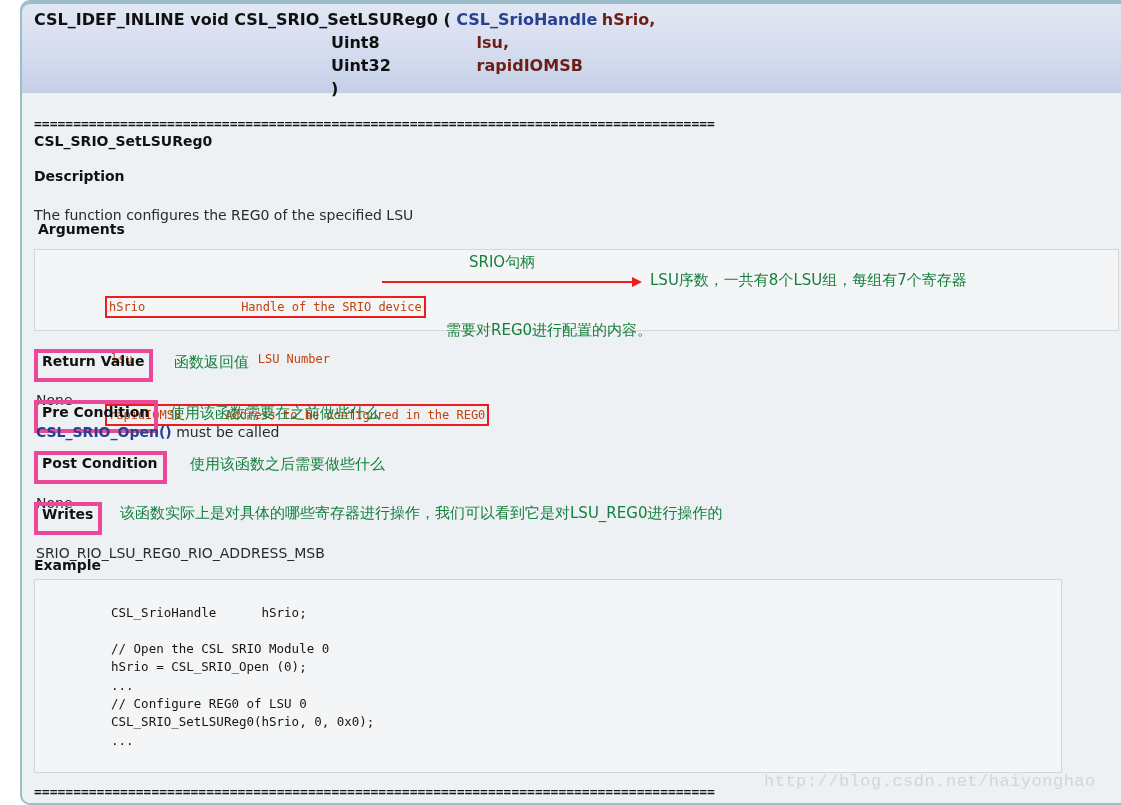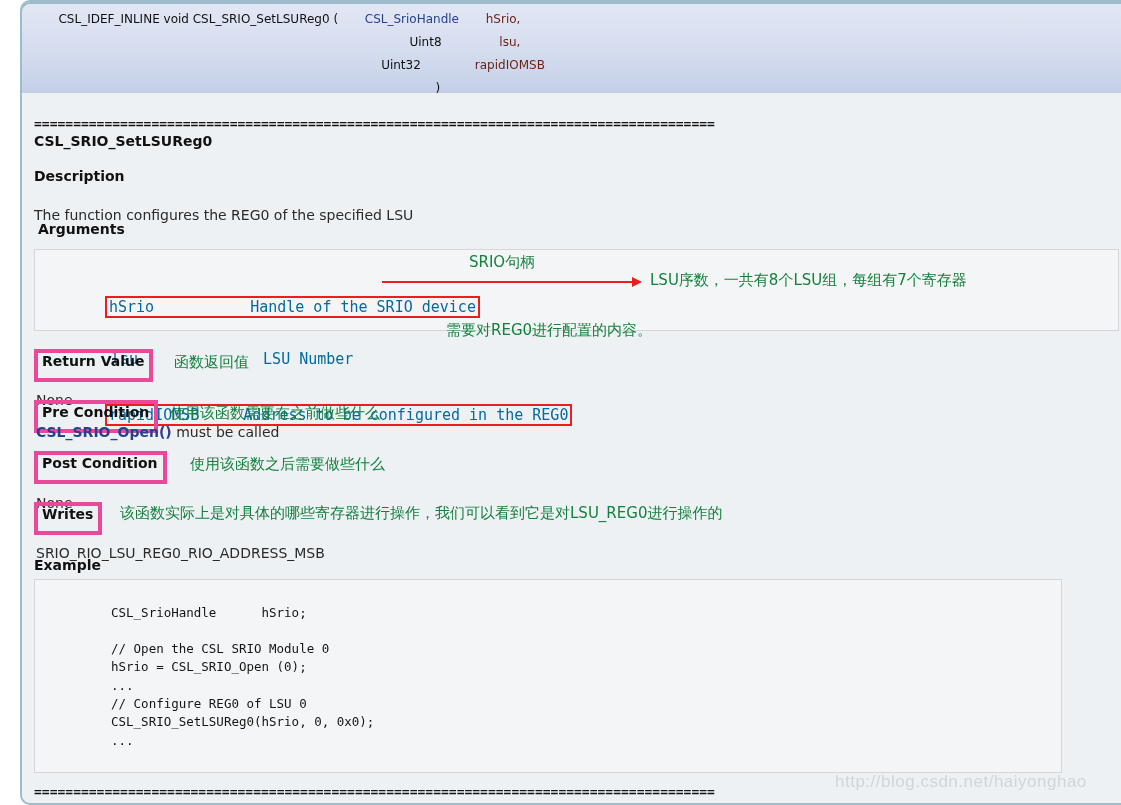--- a/index.html
+++ b/index.html
@@ -42,25 +42,24 @@
     border-top: 2px solid #9dbcc9;
     border-left: 2px solid #9dbcc9;
     border-top-left-radius: 10px;
     box-sizing: border-box;
   }
   .sig-grid {
     position: absolute;
     left: 12px;
     top: 4px;
     font-family: "DejaVu Sans", sans-serif;
-    font-weight: normal;
-    font-size: 12px;
+    font-weight: bold;
+    font-size: 16px;
     line-height: 23px;
     white-space: nowrap;
-    text-align: center;
   }
   .sig-row { display: block; height: 23px; }
   .sig-pre { color: #101010; }
   .sig-type-link { color: #27408f; }
   .sig-type { color: #101010; display: inline-block; }
   .sig-param { color: #6b1f14; display: inline-block; }
   .col-type { display: inline-block; width: 140px; }
   .col-type-ind { display: inline-block; width: 140px; margin-left: 297px; }
   .sig-paren { color: #101010; display: inline-block; margin-left: 297px;}
 
@@ -121,23 +120,23 @@
     height: 82px;
     background: #f4f5f6;
     border: 1px solid #d6d6d6;
     box-sizing: border-box;
   }
   .arg-rows {
     position: absolute;
     left: 74px;
     top: 10px;
     font-family: "DejaVu Sans Mono", monospace;
-    font-size: 15px;
+    font-size: 12px;
     line-height: 18px;
-    color: #0369a1;
+    color: #c2410c;
     white-space: pre;
   }
   .arg-line { height: 18px; }
   .arg-box {
     display: inline-block;
     border: 2px solid #ee1c1c;
     margin-left: -4px;
     padding: 0 2px;
   }
   .arg-plain { display: inline-block; padding: 0 2px;}
@@ -181,23 +180,23 @@
     top: 11px;
     font-family: "DejaVu Sans Mono", monospace;
     font-size: 12.5px;
     line-height: 18.3px;
     color: #151515;
     white-space: pre;
   }
 
   #watermark {
     position: absolute;
-    left: 835px;
+    left: 764px;
     top: 772px;
-    font-family: Liberation Sans, sans-serif;
+    font-family: Liberation Mono, monospace;
     font-size: 17px;
     color: #cfd6d9;
     letter-spacing: 0.5px;
     white-space: nowrap;
   }
 </style>
 </head>
 <body>
 
 <div id="doc-panel"></div>

